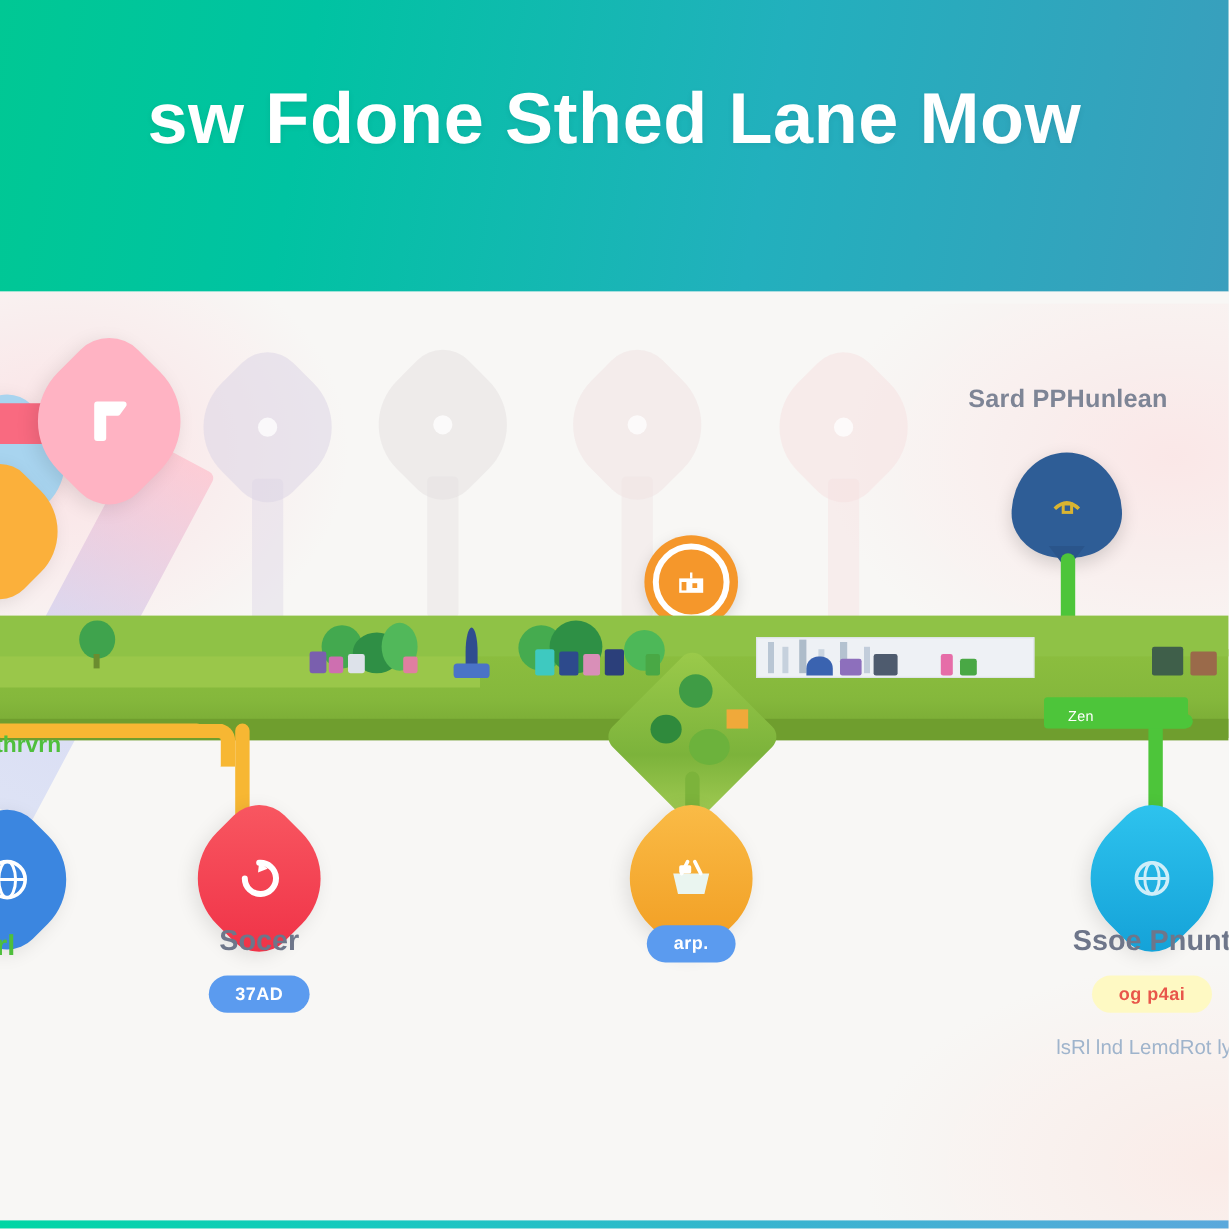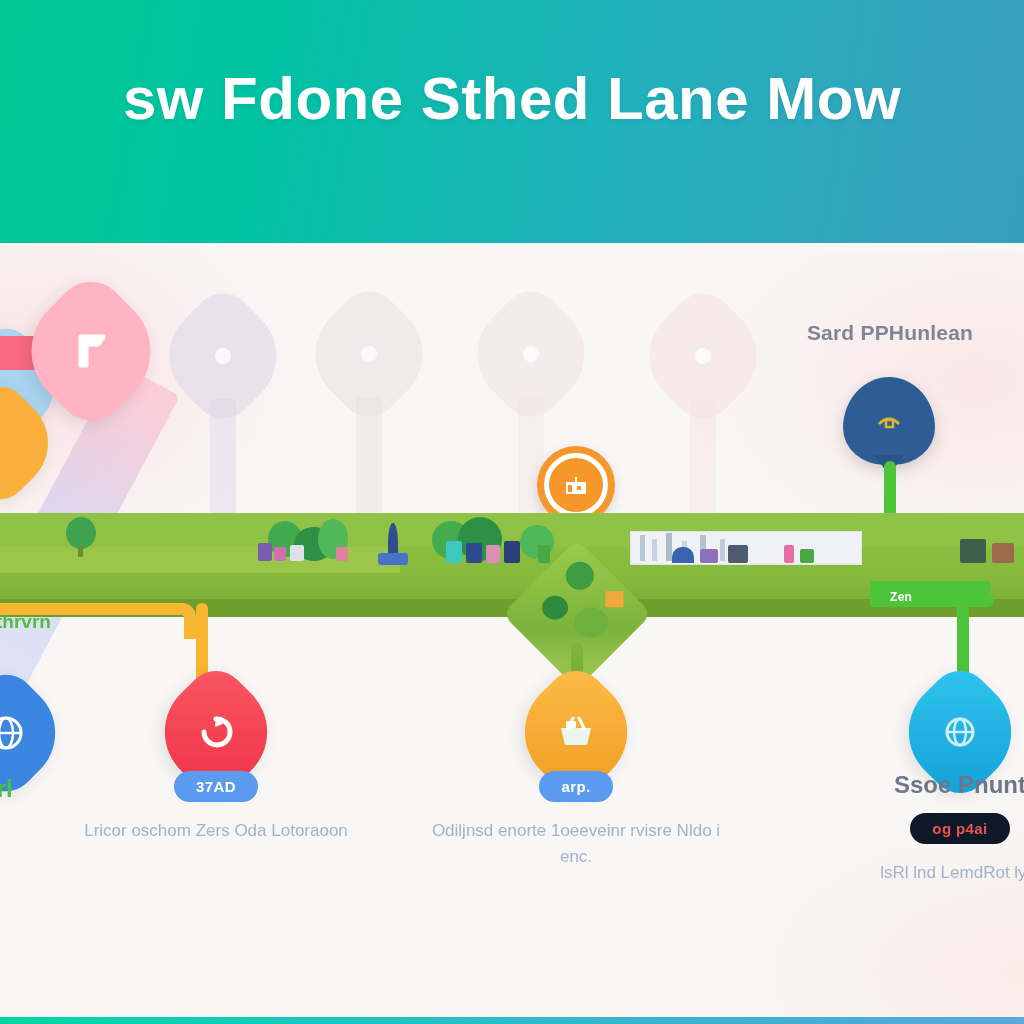--- a/index.html
+++ b/index.html
@@ -125,21 +125,21 @@
     background:linear-gradient(135deg,#9ccb4b,#7cb33b 60%,#a8cf57);
     border-radius:12px;
     overflow:hidden;
   }
   .conn-h{position:absolute;height:12px;border-radius:6px;}
   .conn-v{position:absolute;width:12px;border-radius:6px;}
 
   
   .green-tag{
     position:absolute;background:#3fc31f;color:#ffffff;
-    font-size:12px;font-weight:bold;padding:3px 8px;border-radius:3px;
+    font-size:12px;font-weight:normal;padding:3px 8px;border-radius:3px;
     letter-spacing:.3px;white-space:nowrap;
   }
   .green-side-label{
     position:absolute;color:#4fbf3c;font-size:19px;font-weight:bold;white-space:nowrap;
   }
 
   
   .card{position:absolute;width:300px;text-align:center;}
   .card .ctitle{
     color:#6e768a;font-size:24px;font-weight:bold;margin:0 0 14px 0;white-space:nowrap;
@@ -355,31 +355,30 @@
           <line x1="7" y1="20" x2="33" y2="20" stroke="#cfeef9" stroke-width="2.5"></line>
         </svg>
       </div>
     </div>
 
     <div class="card" style="left:-150px;top:532px;">
       <div class="ctitle" style="color:#4fbf3c;">rrl</div>
     </div>
 
     <div class="card" style="left:66px;top:528px;">
+      <div class="ctitle">Socer</div>
       <span class="cbadge" style="background:#5b9bef;">37AD</span>
-      <p class="cdesc">Lricor oschom Zers Oda Lotoraoon</p>
     </div>
 
     <div class="card" style="left:426px;top:528px;">
       <span class="cbadge" style="background:#5b9bef;">arp.</span>
-      <p class="cdesc">Odiljnsd enorte 1oeeveinr rvisre Nldo i enc.</p>
     </div>
 
     <div class="card" style="left:810px;top:528px;">
       <div class="ctitle">Ssoe Pnunt</div>
-      <span class="cbadge" style="background:#0f172a;color:#e8564a;">og p4ai</span>
+      <span class="cbadge" style="background:#fef9c3;color:#e8564a;">og p4ai</span>
       <p class="cdesc">lsRl lnd LemdRot lyel</p>
     </div>
 
   </div>
 
   <div class="bottom-strip"></div>
 </div>
 
 </body></html>

